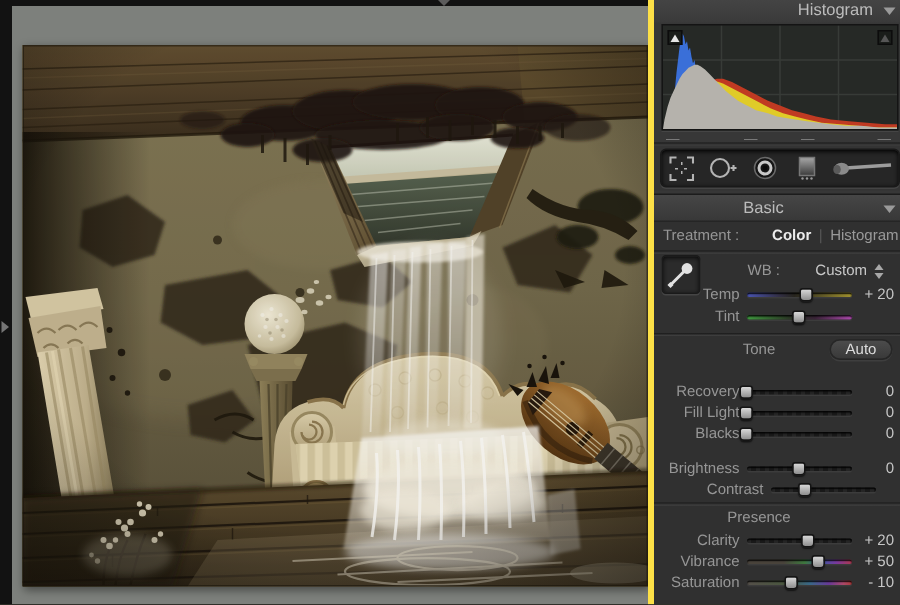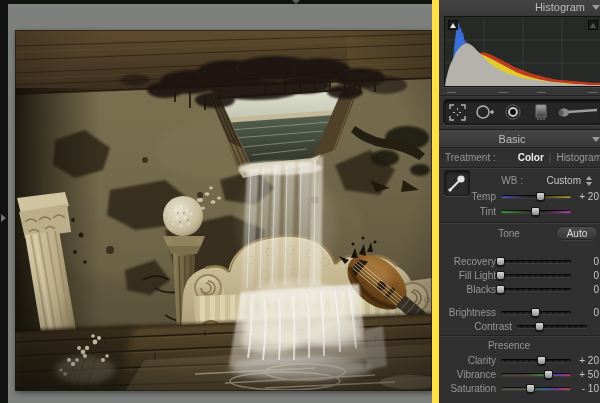--- a/index.html
+++ b/index.html
@@ -8,21 +8,21 @@
   .top-strip{position:absolute;left:0;top:0;width:600px;height:4px;background:#121212;}
   .top-arrow{position:absolute;left:292px;top:0;width:0;height:0;
        border-left:4px solid transparent;border-right:4px solid transparent;border-top:4px solid #5c5c5c;}
   .left-strip{position:absolute;left:0;top:0;width:8px;height:403px;background:#121212;}
   .left-arrow{position:absolute;left:1px;top:214px;width:0;height:0;
        border-top:4px solid transparent;border-bottom:4px solid transparent;border-left:5px solid #757575;}
   .photo{position:absolute;left:15px;top:30px;width:417px;height:361px;background:#5a5138;
        box-shadow:1px 2px 6px rgba(0,0,0,.45);}
   .photo svg{display:block;width:100%;height:100%;}
 
-  .right-panel{position:absolute;left:432px;top:0;width:168px;height:403px;background:#373737;border-left:7px solid #fde047;box-sizing:border-box;}
+  .right-panel{position:absolute;left:432px;top:0;width:168px;height:403px;background:#373737;border-left:4px solid #fde047;box-sizing:border-box;}
   .phead{position:absolute;left:0;width:168px;height:15px;line-height:15px;font-size:11px;color:#bcbcbc;
        background:linear-gradient(#444,#3a3a3a);text-align:right;padding-right:22px;box-sizing:border-box;}
   .phead .tri{position:absolute;right:7px;top:5px;width:0;height:0;
        border-left:4px solid transparent;border-right:4px solid transparent;border-top:5px solid #9a9a9a;}
   .hist-box{position:absolute;left:5px;top:16px;width:158px;height:71px;background:#262926;
        border:1px solid #141414;box-shadow:0 1px 0 #454545;box-sizing:border-box;}
   .hist-box svg{position:absolute;left:0;top:0;width:156px;height:69px;}
   .clipbtn{position:absolute;top:3px;width:10px;height:10px;background:#1a1d1a;border:1px solid #0c0c0c;box-sizing:border-box;}
   .clipbtn i{position:absolute;left:1px;top:2px;width:0;height:0;border-left:3px solid transparent;border-right:3px solid transparent;}
   .clip-shadows{left:3px;} .clip-shadows i{border-bottom:5px solid #e6e6e6;}

